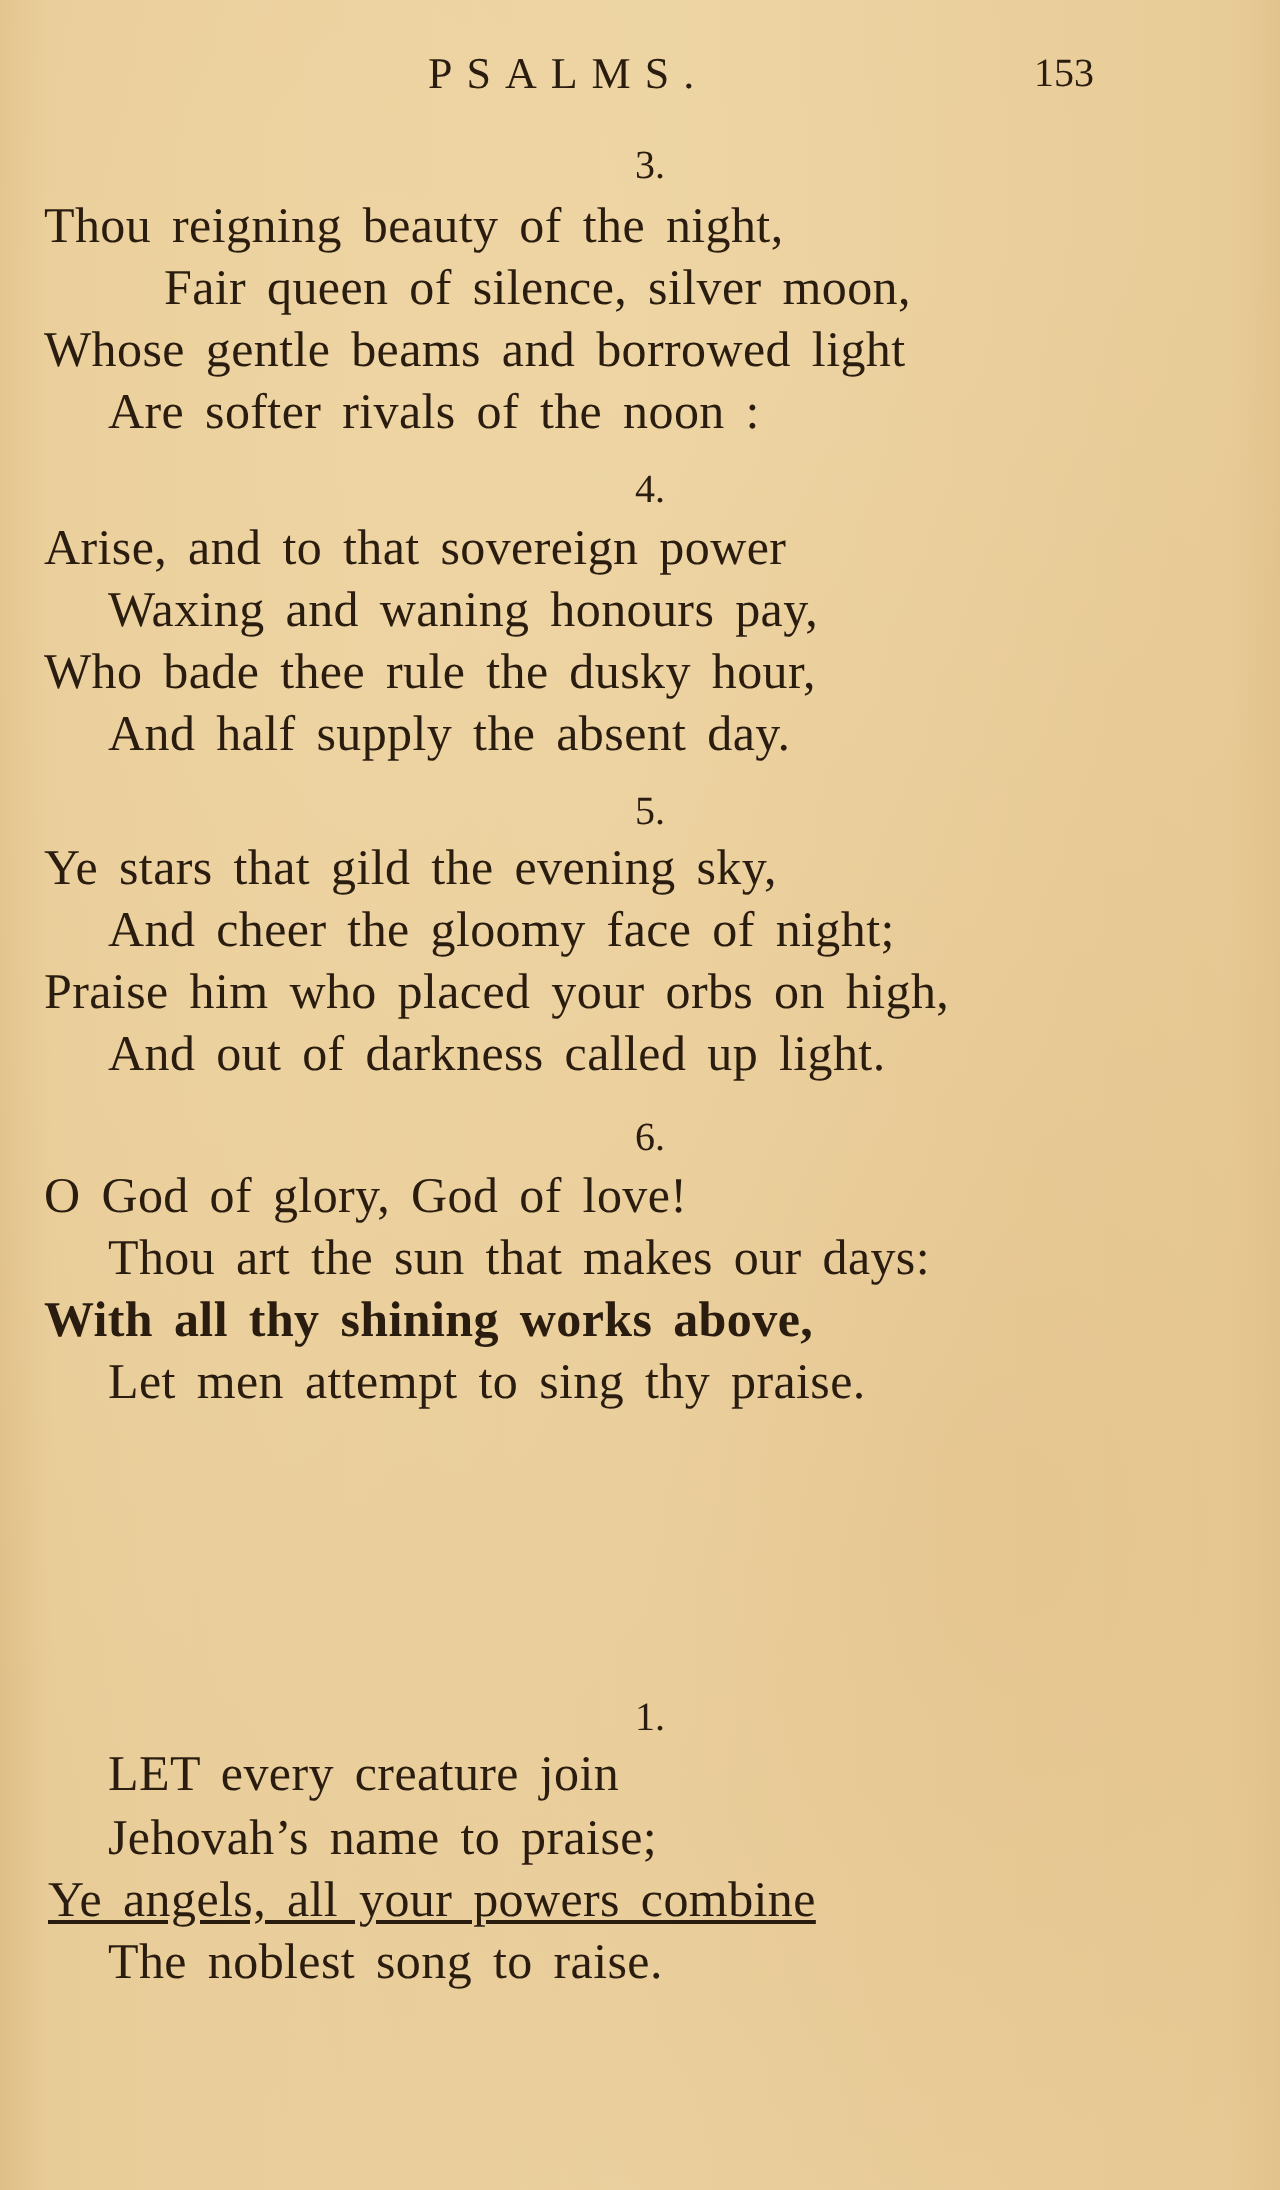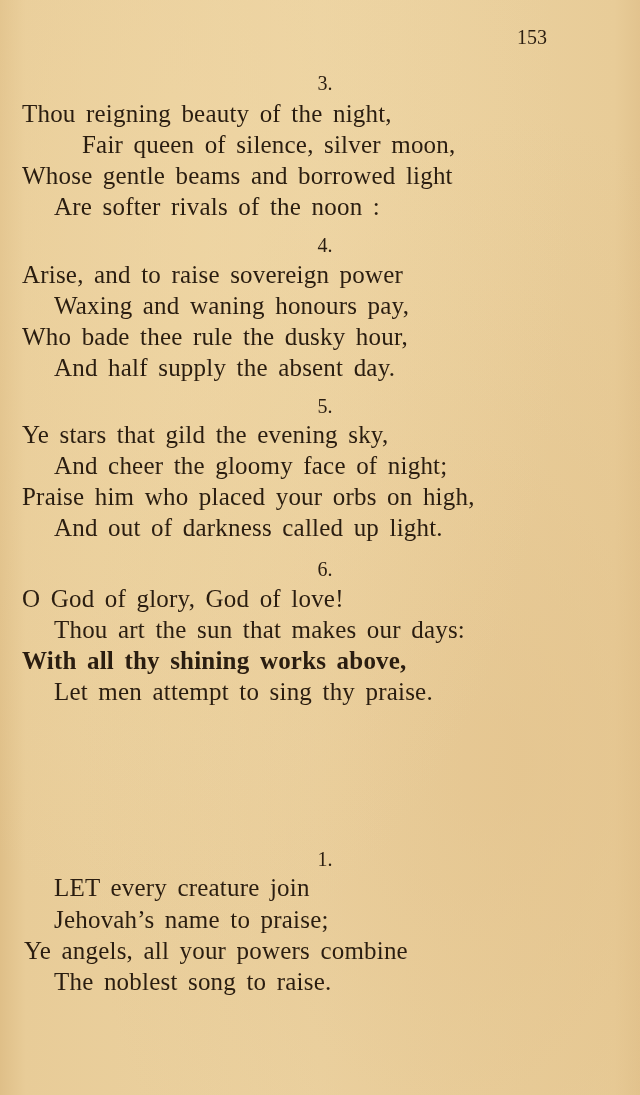--- a/index.html
+++ b/index.html
@@ -79,33 +79,34 @@
       font-style: italic;
       font-family: "Liberation Serif", serif;
       word-spacing: 6px;
     }
   </style>
 </head>
 <body>
 
 <div class="page">
 
+  <div class="abs running-head">PSALMS.</div>
   <div class="abs page-number">153</div>
 
   <div>
     <div class="abs stanza-num" style="top:72px;">3.</div>
     <div class="abs line flush" style="top:100px;">Thou reigning beauty of the night,</div>
     <div class="abs line indent" style="top:131px;margin-left:28px;">Fair queen of silence, silver moon,</div>
     <div class="abs line flush" style="top:162px;">Whose gentle beams and borrowed light</div>
     <div class="abs line indent" style="top:193px;">Are softer rivals of the noon :</div>
   </div>
 
   <div>
     <div class="abs stanza-num" style="top:234px;">4.</div>
-    <div class="abs line flush" style="top:261px;">Arise, and to raise sovereign power</div>
+    <div class="abs line flush" style="top:261px;">Arise, and to that sovereign power</div>
     <div class="abs line indent" style="top:292px;">Waxing and waning honours pay,</div>
     <div class="abs line flush" style="top:323px;">Who bade thee rule the dusky hour,</div>
     <div class="abs line indent" style="top:354px;">And half supply the absent day.</div>
   </div>
 
   <div>
     <div class="abs stanza-num" style="top:395px;">5.</div>
     <div class="abs line flush" style="top:421px;">Ye stars that gild the evening sky,</div>
     <div class="abs line indent" style="top:452px;">And cheer the gloomy face of night;</div>
     <div class="abs line flush" style="top:483px;">Praise him who placed your orbs on high,</div>
@@ -118,17 +119,17 @@
     <div class="abs line indent" style="top:616px;text-align:right;">Thou art the sun that makes our days:</div>
     <div class="abs line flush" style="top:647px;font-weight:bold;">With all thy shining works above,</div>
     <div class="abs line indent" style="top:678px;">Let men attempt to sing thy praise.</div>
   </div>
 
 
   <div>
     <div class="abs stanza-num" style="top:848px;">1.</div>
     <div class="abs line indent" style="top:874px;">LET every creature join</div>
     <div class="abs line indent" style="top:906px;">Jehovah’s name to praise;</div>
-    <div class="abs line flush" style="top:937px;left:24px;">Ye angels, all your powers combine</div>
+    <div class="abs line flush" style="top:937px;left:24px;text-decoration:underline;">Ye angels, all your powers combine</div>
     <div class="abs line indent" style="top:968px;">The noblest song to raise.</div>
   </div>
 
 </div>
 
 </body></html>

